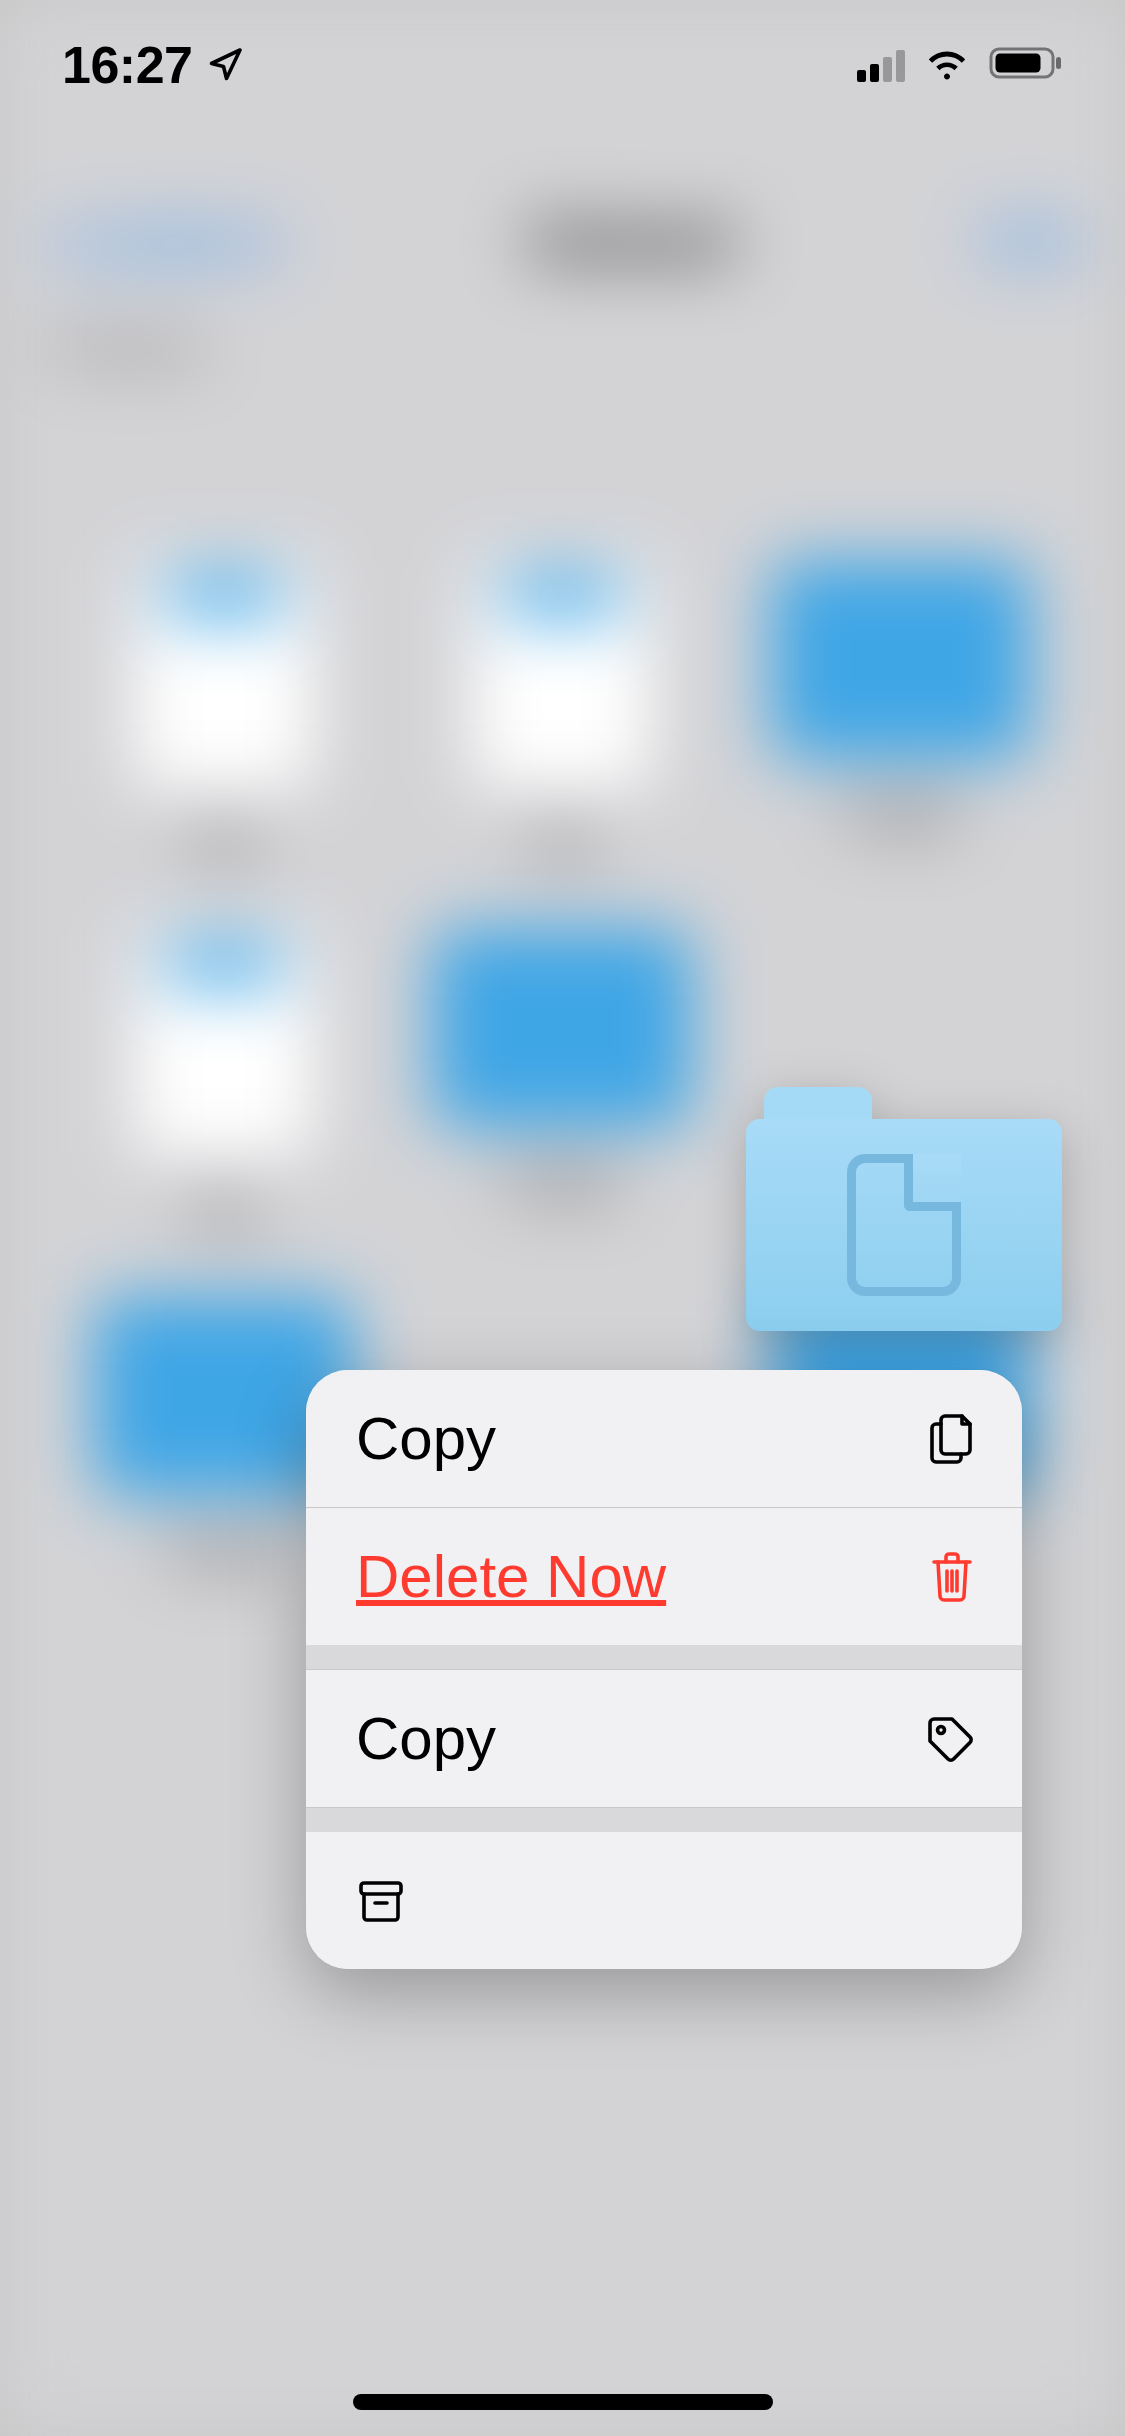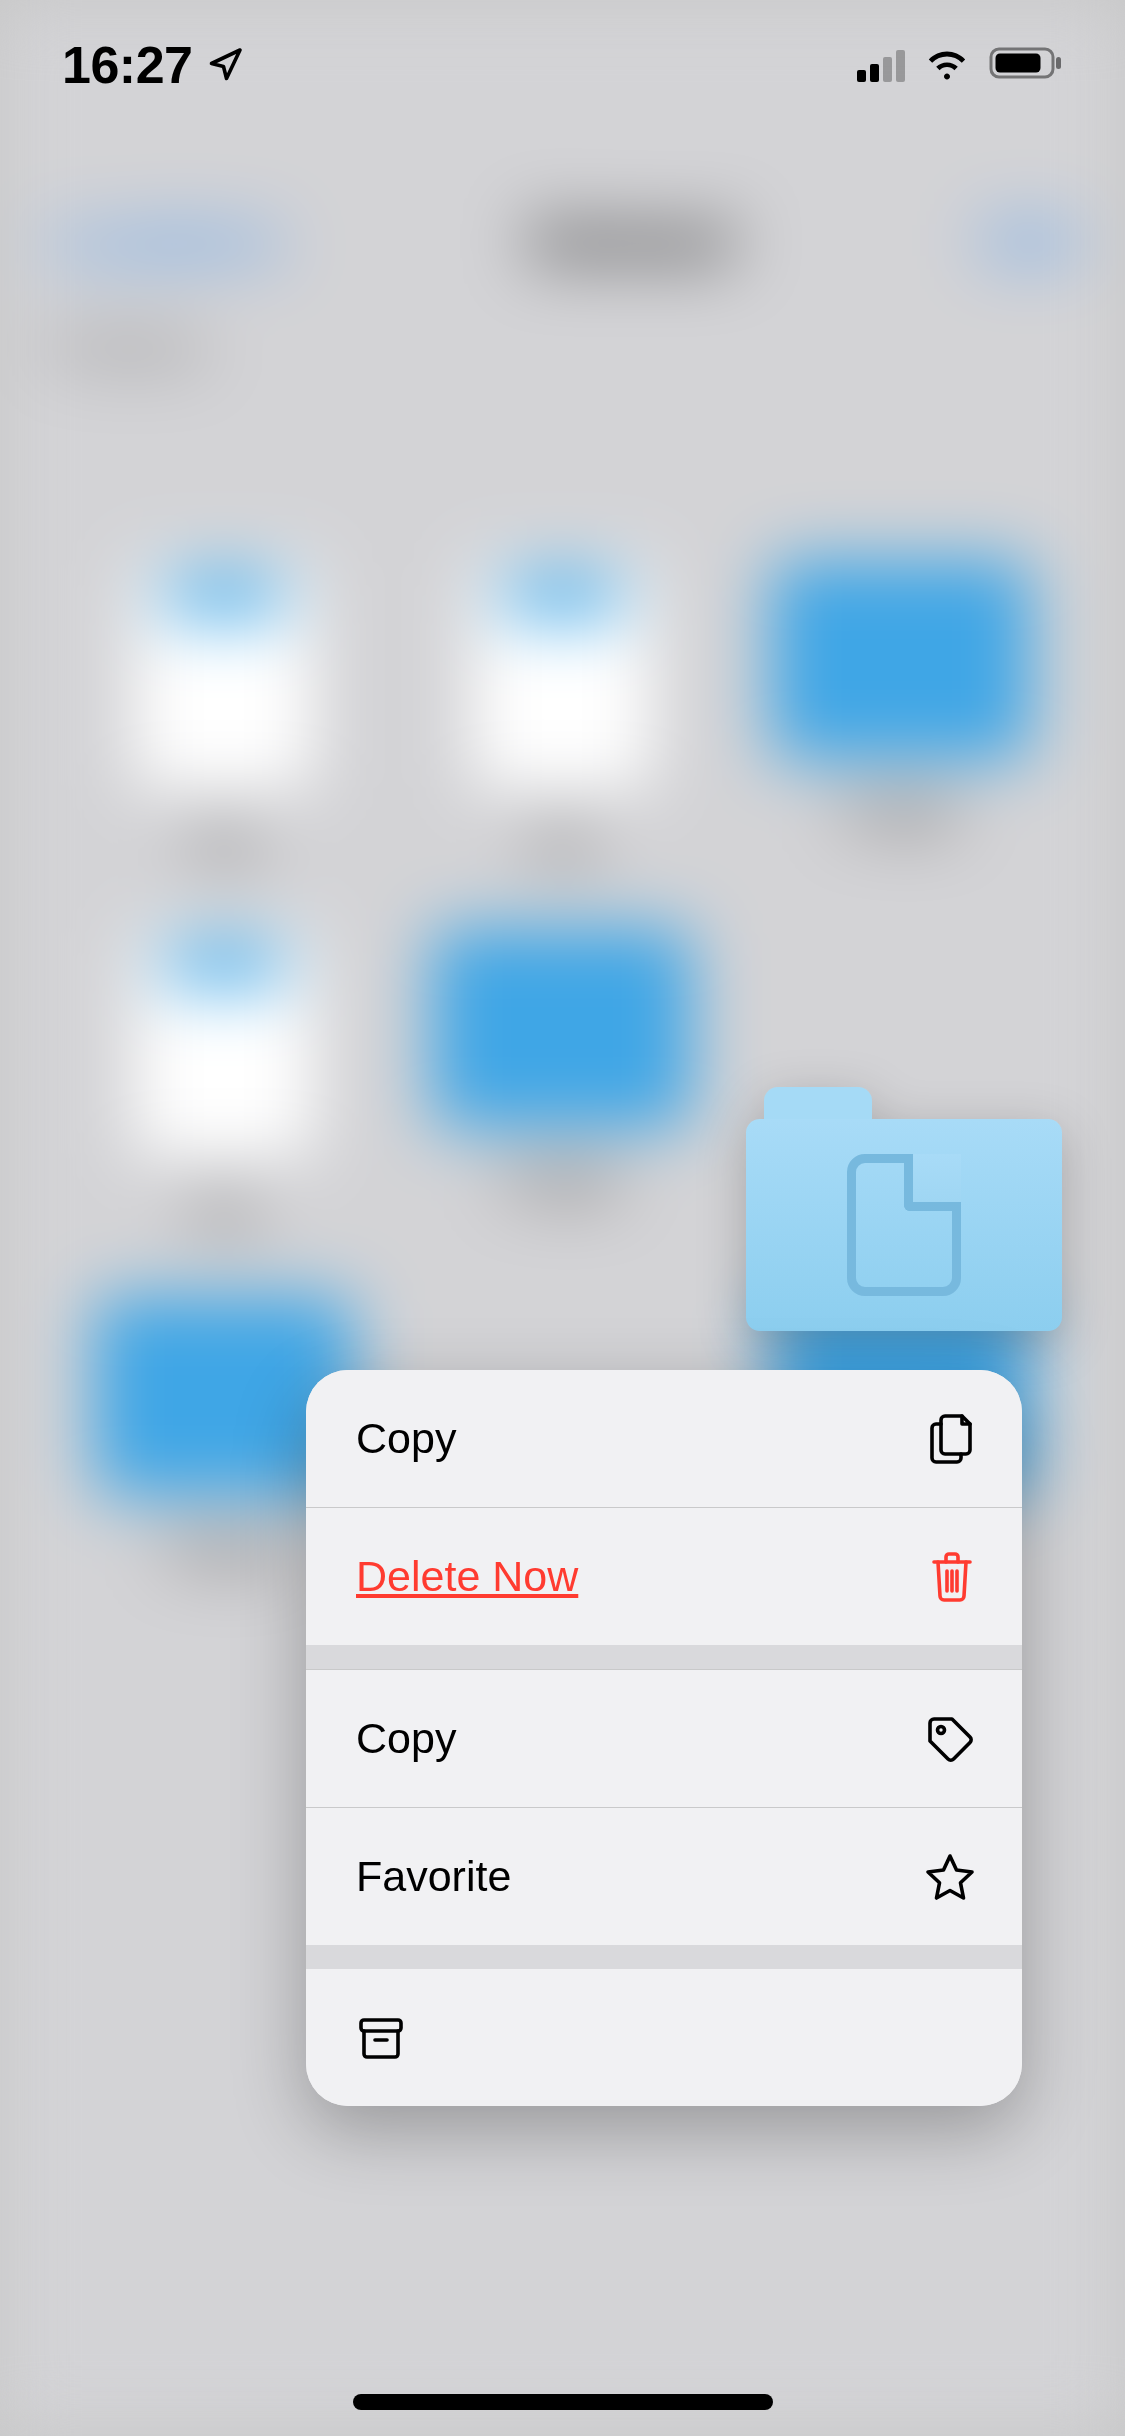--- a/index.html
+++ b/index.html
@@ -153,21 +153,21 @@
     overflow: hidden;
     box-shadow: 0 24px 72px rgba(0,0,0,0.28);
     z-index: 30;
   }
   .menu-item {
     display: flex;
     align-items: center;
     justify-content: space-between;
     padding: 0 46px 0 50px;
     height: 137px;
-    font-size: 43px;
+    font-size: 60px;
     color: #000;
     background: #f1f1f3;
   }
   .menu-item.destructive { color: #ff3b30; text-decoration: underline; }
   .menu-item.destructive svg { stroke: #ff3b30; }
   .menu-item .icon { flex: 0 0 auto; display: flex; align-items: center; justify-content: center;}
   .menu-item svg { stroke: #000; }
   .sep-thin { height: 1px; background: rgba(0,0,0,0.14); }
   .sep-thick { height: 24px; background: #d9d9dc; }
 
@@ -302,28 +302,20 @@
     <span>Copy</span>
     <span class="icon">
       <svg width="52" height="52" viewBox="0 0 52 52" fill="none" stroke-width="3.6" stroke-linecap="round" stroke-linejoin="round">
         <path d="M28 6 L46 24 A4 4 0 0 1 46 29.6 L29.6 46 A4 4 0 0 1 24 46 L6 28 V10 A4 4 0 0 1 10 6 H28 Z" transform="rotate(0 26 26)"></path>
         <circle cx="17" cy="17" r="3.5"></circle>
       </svg>
     </span>
   </div>
   <div class="sep-thin"></div>
 
-  <div class="menu-item">
-    <span>Favorite</span>
-    <span class="icon">
-      <svg width="52" height="50" viewBox="0 0 52 50" fill="none" stroke-width="3.6" stroke-linecap="round" stroke-linejoin="round">
-        <path d="M26 4 L32.5 18 L48 20 L36.5 30.8 L39.5 46 L26 38.5 L12.5 46 L15.5 30.8 L4 20 L19.5 18 Z"></path>
-      </svg>
-    </span>
-  </div>
 
   <div class="sep-thick"></div>
 
   <div class="menu-item">
     <span class="icon">
       <svg width="50" height="48" viewBox="0 0 50 48" fill="none" stroke-width="3.6" stroke-linecap="round" stroke-linejoin="round">
         <rect x="5" y="6" width="40" height="11" rx="3"></rect>
         <path d="M8 17 V40 A3 3 0 0 0 11 43 H39 A3 3 0 0 0 42 40 V17"></path>
         <path d="M19 26 H31"></path>
       </svg>

